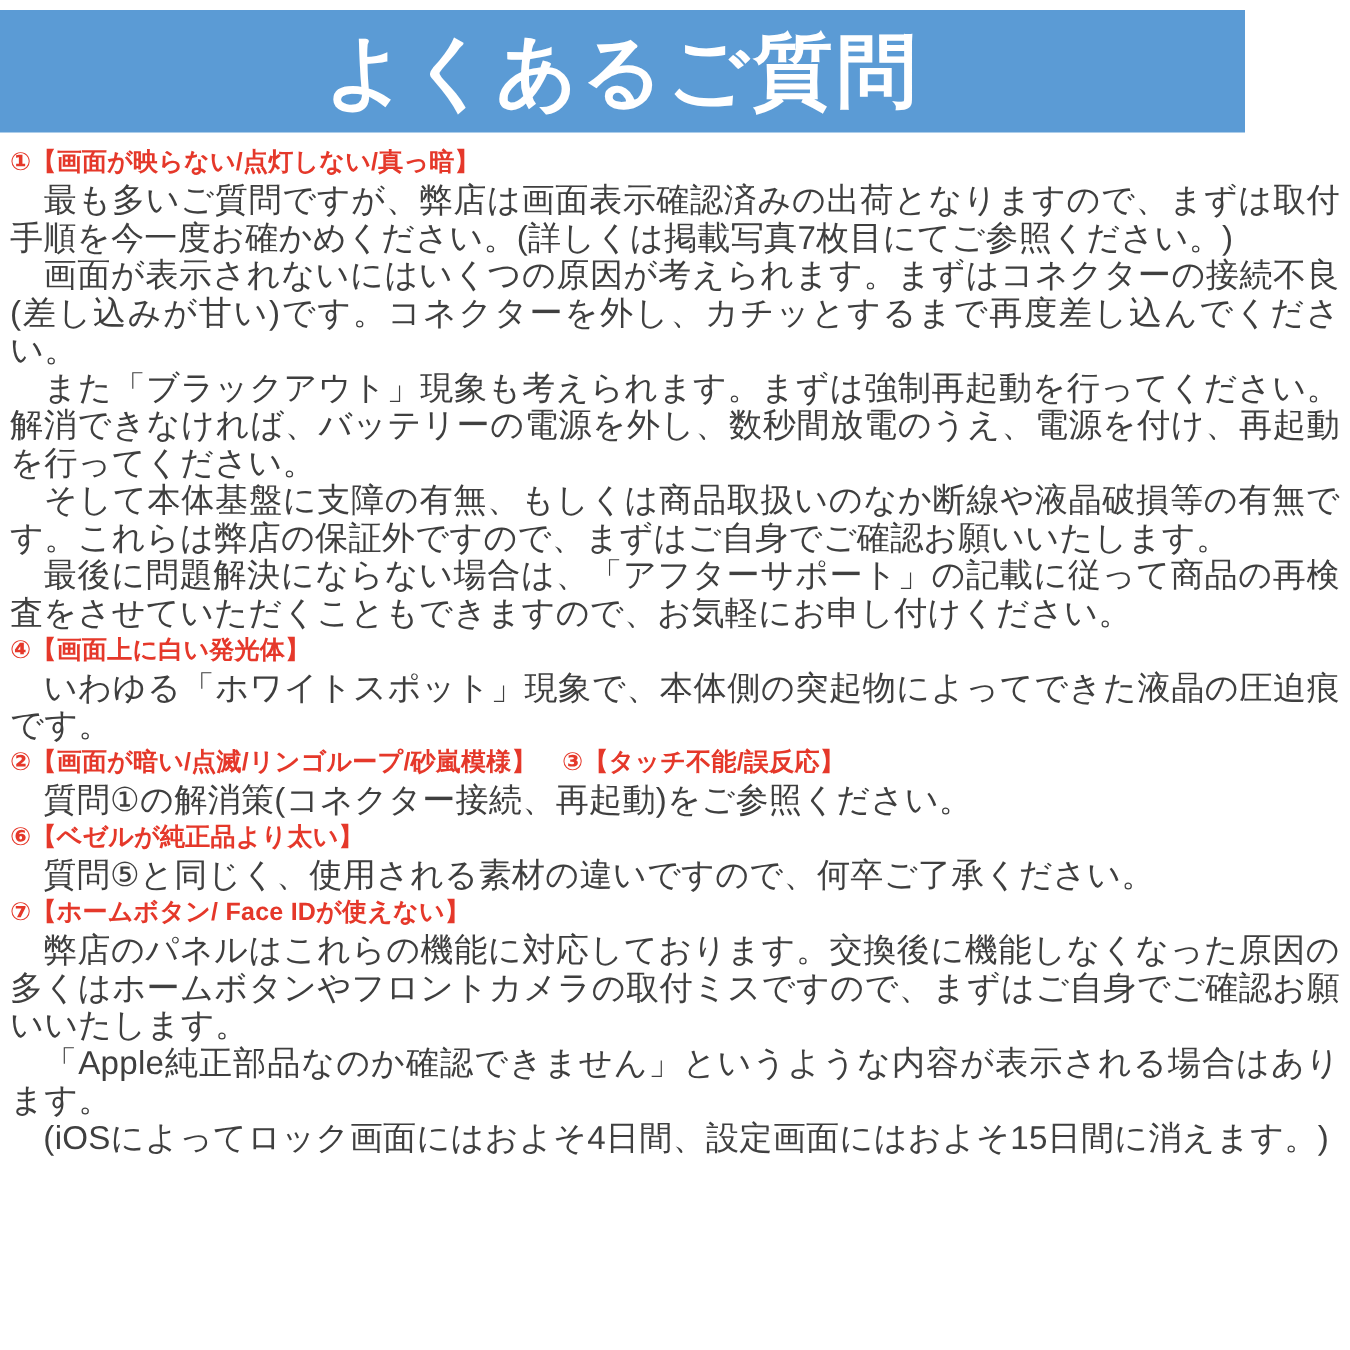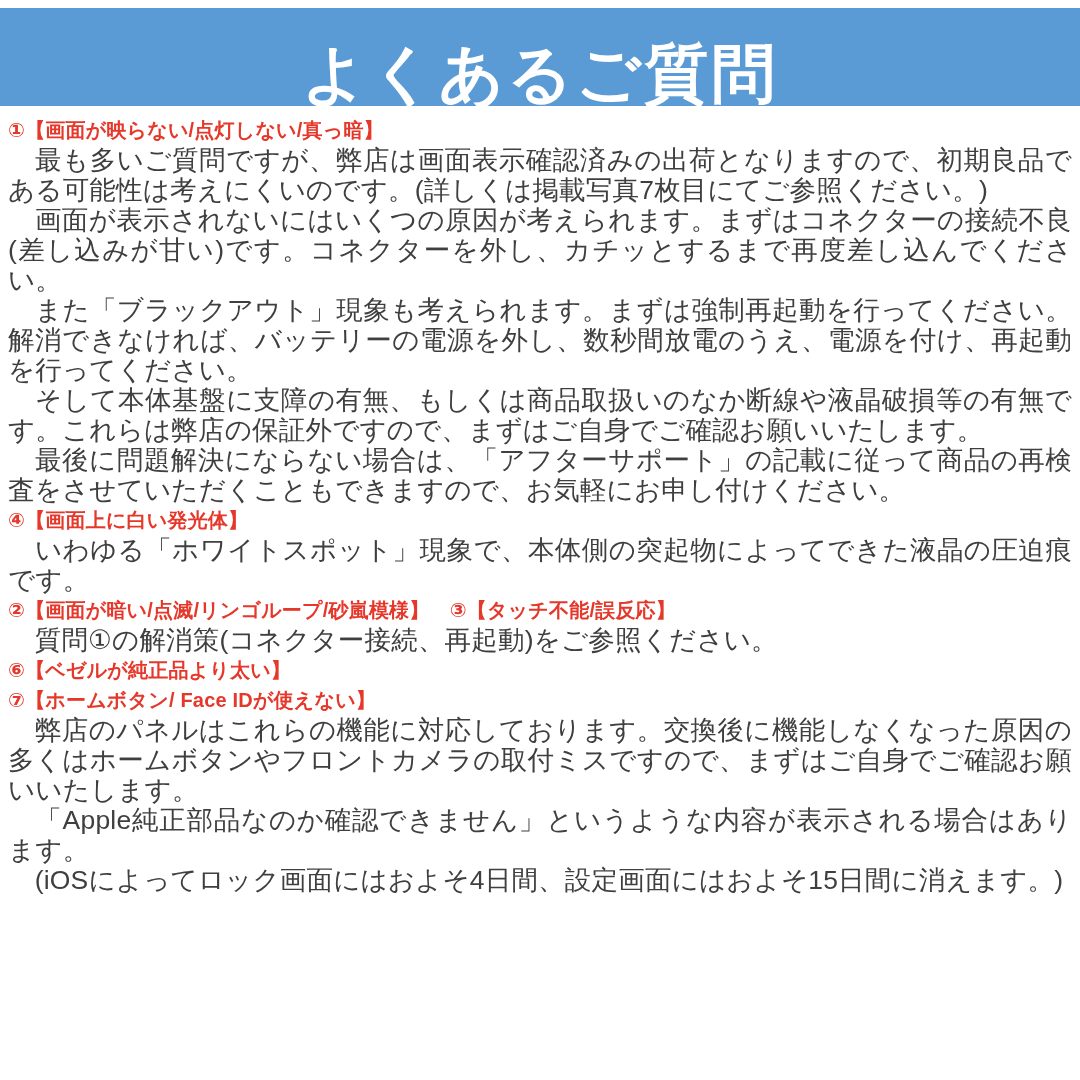--- a/index.html
+++ b/index.html
@@ -12,25 +12,25 @@
     font-family: "Liberation Sans", "DejaVu Sans", sans-serif;
   }
   .page {
     width: 1080px;
     height: 1080px;
     background: #ffffff;
     box-sizing: border-box;
   }
   .banner {
     margin-top: 8px;
-    width: 1080px;
+    width: 996px;
     height: 98px;
     background: var(--banner-bg, #5b9bd5);
     display: flex;
-    align-items: flex-end;
+    align-items: center;
     justify-content: center;
   }
   .banner h1 {
     margin: 0;
     color: var(--banner-fg, #ffffff);
     font-size: 64px;
     font-weight: 700;
     letter-spacing: 3px;
     line-height: 1;
   }
@@ -59,36 +59,37 @@
 <body style="background: rgb(255, 255, 255);">
 
 <div class="page">
   <header class="banner">
     <h1>よくあるご質問</h1>
   </header>
   <main class="content">
     <div id="faq-container">
         <section class="faq-item">
           <h2 class="faq-heading">①【画面が映らない/点灯しない/真っ暗】</h2>
-          <p class="faq-answer">　最も多いご質問ですが、弊店は画面表示確認済みの出荷となりますので、初期良品である可能性は考えにくいのです。(詳しくは掲載写真7枚目にてご参照ください。)</p>
+          <p class="faq-answer">　最も多いご質問ですが、弊店は画面表示確認済みの出荷となりますので、まずは取付手順を今一度お確かめください。(詳しくは掲載写真7枚目にてご参照ください。)</p>
           <p class="faq-answer">　画面が表示されないにはいくつの原因が考えられます。まずはコネクターの接続不良(差し込みが甘い)です。コネクターを外し、カチッとするまで再度差し込んでください。</p>
           <p class="faq-answer">　また「ブラックアウト」現象も考えられます。まずは強制再起動を行ってください。解消できなければ、バッテリーの電源を外し、数秒間放電のうえ、電源を付け、再起動を行ってください。</p>
           <p class="faq-answer">　そして本体基盤に支障の有無、もしくは商品取扱いのなか断線や液晶破損等の有無です。これらは弊店の保証外ですので、まずはご自身でご確認お願いいたします。</p>
           <p class="faq-answer">　最後に問題解決にならない場合は、「アフターサポート」の記載に従って商品の再検査をさせていただくこともできますので、お気軽にお申し付けください。</p>
         </section>
         <section class="faq-item">
           <h2 class="faq-heading">④【画面上に白い発光体】</h2>
           <p class="faq-answer">　いわゆる「ホワイトスポット」現象で、本体側の突起物によってできた液晶の圧迫痕です。</p>
         </section>
         <section class="faq-item">
           <h2 class="faq-heading">②【画面が暗い/点滅/リンゴループ/砂嵐模様】　③【タッチ不能/誤反応】</h2>
           <p class="faq-answer">　質問①の解消策(コネクター接続、再起動)をご参照ください。</p>
         </section>
         <section class="faq-item">
           <h2 class="faq-heading">⑥【ベゼルが純正品より太い】</h2>
+          <p class="faq-answer">　質問⑤と同じく、使用される素材の違いですので、何卒ご了承ください。</p>
         </section>
         <section class="faq-item">
           <h2 class="faq-heading">⑦【ホームボタン/ Face IDが使えない】</h2>
           <p class="faq-answer">　弊店のパネルはこれらの機能に対応しております。交換後に機能しなくなった原因の多くはホームボタンやフロントカメラの取付ミスですので、まずはご自身でご確認お願いいたします。</p>
         </section>
         <section class="faq-item">
           <p class="faq-answer">　「Apple純正部品なのか確認できません」というような内容が表示される場合はあります。</p>
           <p class="faq-answer">　(iOSによってロック画面にはおよそ4日間、設定画面にはおよそ15日間に消えます。)</p>
         </section>
       </div>

